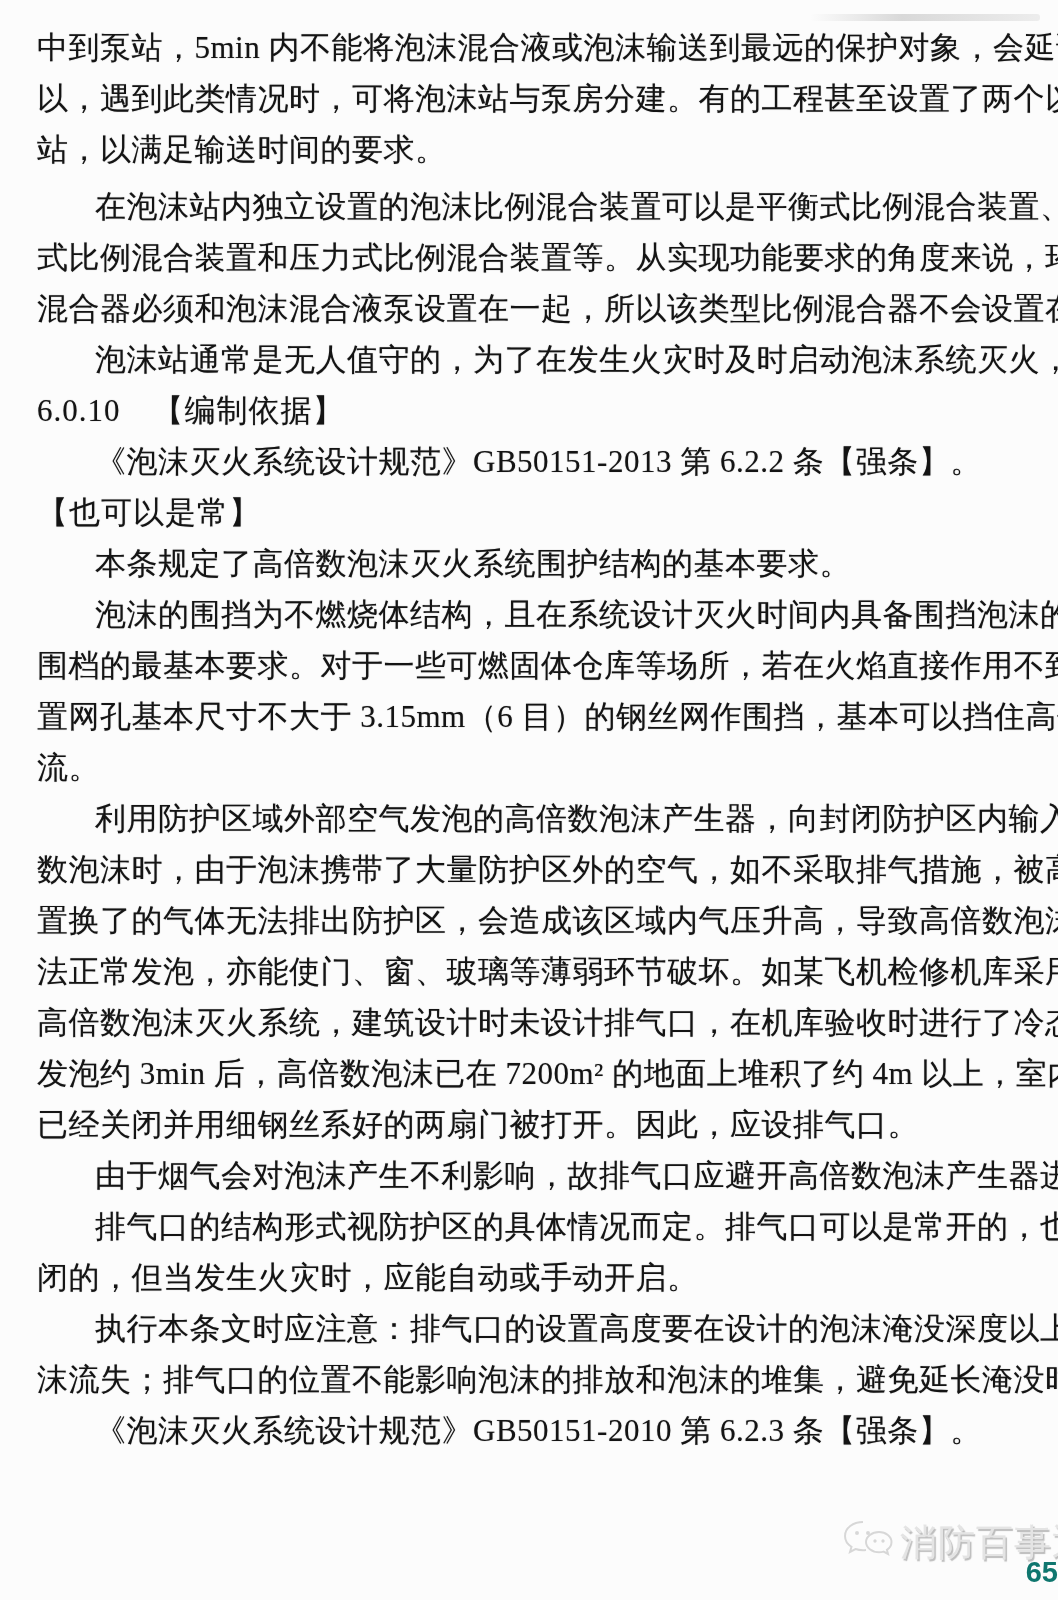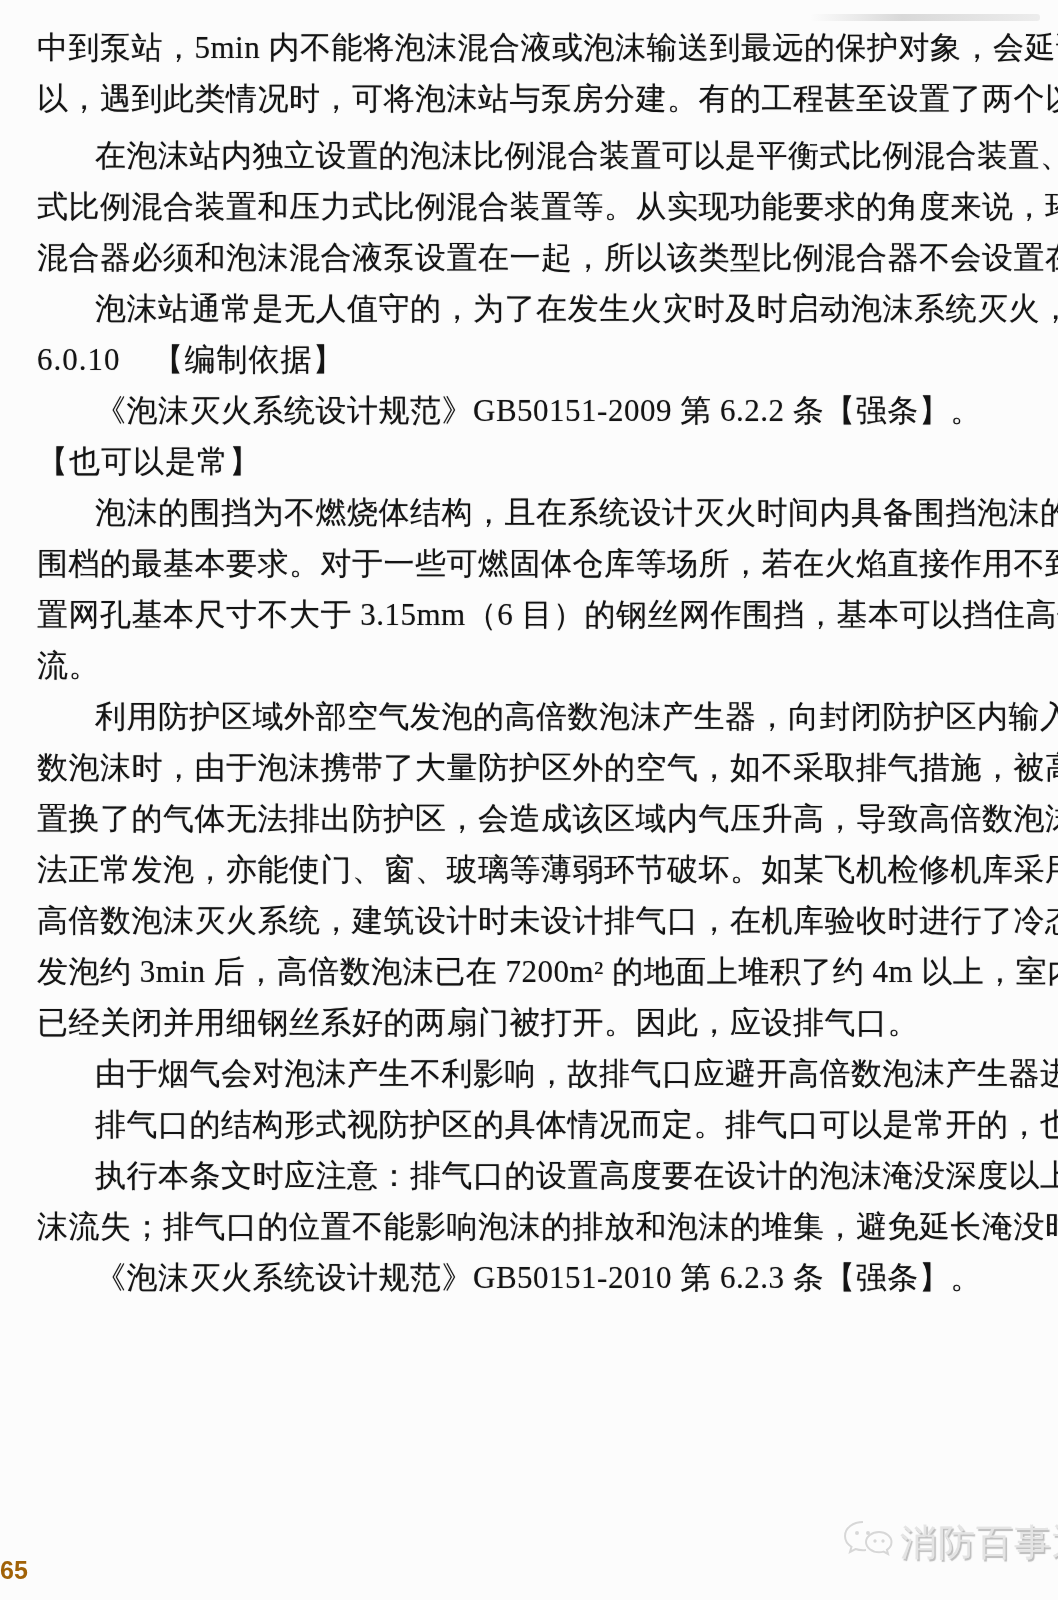--- a/index.html
+++ b/index.html
@@ -35,25 +35,25 @@
     text-shadow: 0 0 1px rgba(20,20,20,.45);
   }
   .line { white-space: nowrap; }
   .line.indent { padding-left: 58px; }
   .line.gap { margin-top: 6px; }
   .line.heading { letter-spacing: 1px; font-family: Liberation Serif, serif; }
   .page-number {
     position: absolute;
     top: 1556px;
     left: 0; right: 0;
-    text-align: left;
+    text-align: right;
     font-family: "Liberation Sans", sans-serif;
-    font-size: 25px;
+    font-size: 29px;
     font-weight: bold;
-    color: #a16207;
+    color: #0f766e;
   }
   .watermark {
     position: absolute;
     top: 1518px;
     left: 842px;
     display: flex;
     align-items: center;
     gap: 6px;
     opacity: .95;
   }
@@ -69,40 +69,43 @@
 </head>
 <body>
 
 <div class="page">
 
   <div class="scan-artifact"></div>
 
   <div class="text-block">
     <div class="line">中到泵站，5min 内不能将泡沫混合液或泡沫输送到最远的保护对象，会延误灭火。所</div>
     <div class="line">以，遇到此类情况时，可将泡沫站与泵房分建。有的工程甚至设置了两个以上的泡沫</div>
+    <div class="line">站，以满足输送时间的要求。</div>
     <div class="line indent gap">在泡沫站内独立设置的泡沫比例混合装置可以是平衡式比例混合装置、计量注入</div>
     <div class="line">式比例混合装置和压力式比例混合装置等。从实现功能要求的角度来说，环泵式比例</div>
     <div class="line">混合器必须和泡沫混合液泵设置在一起，所以该类型比例混合器不会设置在泡沫站内。</div>
     <div class="line indent">泡沫站通常是无人值守的，为了在发生火灾时及时启动泡沫系统灭火，故规定应</div>
     <div class="line heading">6.0.10　【编制依据】</div>
-    <div class="line indent">《泡沫灭火系统设计规范》GB50151-2009 第 6.2.2 条【强条】。</div>
+    <div class="line indent">《泡沫灭火系统设计规范》GB50151-2013 第 6.2.2 条【强条】。</div>
     <div class="line heading">【也可以是常】</div>
+    <div class="line indent">本条规定了高倍数泡沫灭火系统围护结构的基本要求。</div>
     <div class="line indent">泡沫的围挡为不燃烧体结构，且在系统设计灭火时间内具备围挡泡沫的能力是对</div>
     <div class="line">围档的最基本要求。对于一些可燃固体仓库等场所，若在火焰直接作用不到的位置设</div>
     <div class="line">置网孔基本尺寸不大于 3.15mm（6 目）的钢丝网作围挡，基本可以挡住高倍数泡沫外</div>
     <div class="line">流。</div>
     <div class="line indent">利用防护区域外部空气发泡的高倍数泡沫产生器，向封闭防护区内输入大量高倍</div>
     <div class="line">数泡沫时，由于泡沫携带了大量防护区外的空气，如不采取排气措施，被高倍数泡沫</div>
     <div class="line">置换了的气体无法排出防护区，会造成该区域内气压升高，导致高倍数泡沫产生器无</div>
     <div class="line">法正常发泡，亦能使门、窗、玻璃等薄弱环节破坏。如某飞机检修机库采用了全淹没</div>
     <div class="line">高倍数泡沫灭火系统，建筑设计时未设计排气口，在机库验收时进行了冷态发泡，当</div>
     <div class="line">发泡约 3min 后，高倍数泡沫已在 7200m² 的地面上堆积了约 4m 以上，室内气压较高，</div>
     <div class="line">已经关闭并用细钢丝系好的两扇门被打开。因此，应设排气口。</div>
     <div class="line indent">由于烟气会对泡沫产生不利影响，故排气口应避开高倍数泡沫产生器进气口。</div>
     <div class="line indent">排气口的结构形式视防护区的具体情况而定。排气口可以是常开的，也可以是常</div>
+    <div class="line">闭的，但当发生火灾时，应能自动或手动开启。</div>
     <div class="line indent">执行本条文时应注意：排气口的设置高度要在设计的泡沫淹没深度以上，避免泡</div>
     <div class="line">沫流失；排气口的位置不能影响泡沫的排放和泡沫的堆集，避免延长淹没时间</div>
     <div class="line indent">《泡沫灭火系统设计规范》GB50151-2010 第 6.2.3 条【强条】。</div>
   </div>
 
   <div class="watermark">
     <span class="wm-icon">
       <svg width="52" height="50" viewBox="0 0 52 50">
         <g fill="none" stroke="#d6d6d6" stroke-width="2">
           <path d="M21 4 C11 4 3 10 3 18 C3 22.5 5.5 26.3 9.5 28.8 L8 34 L13.5 31 C15.8 31.8 18.3 32.2 21 32.2 C22 32.2 23 32.1 24 32"></path>

